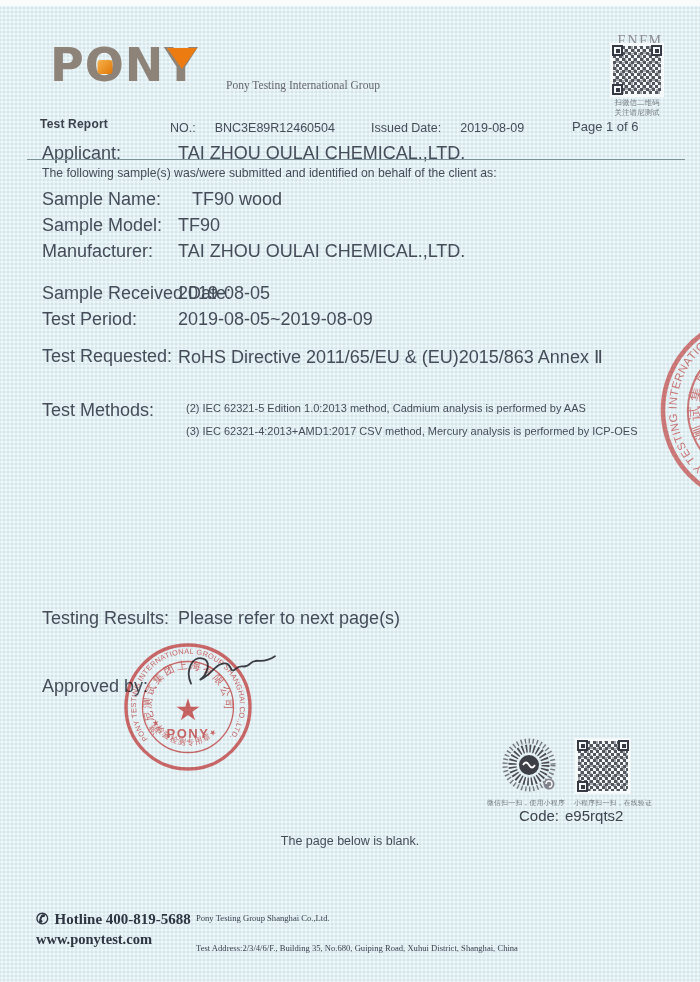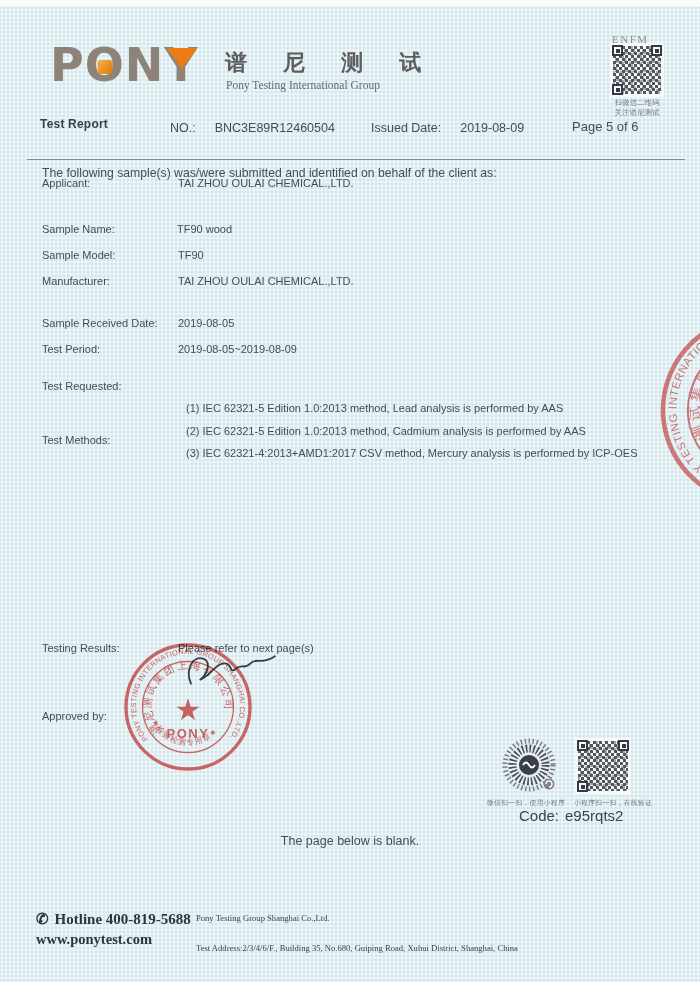--- a/index.html
+++ b/index.html
@@ -4,36 +4,36 @@
 <style>
   html,body{margin:0;padding:0;background:#aebfc6;font-family:"Liberation Sans","DejaVu Sans",sans-serif;}
   #page{position:relative;width:700px;height:982px;margin:0 auto;overflow:hidden;color:#49505c;
     background-color:#e2eff3;
     background-image:
       radial-gradient(rgba(255,255,255,.6) .6px, rgba(255,255,255,0) 1.1px),
       radial-gradient(rgba(176,205,214,.38) .6px, rgba(255,255,255,0) 1.1px);
     background-size:4px 4px,4px 4px;background-position:0 0,2px 2px;}
   .abs{position:absolute;}
   .topstrip{top:0;left:0;width:700px;height:6px;background:#fafcfc;}
-  .lbl,.val{font-size:11px;color:#454c59;white-space:nowrap;margin-top:34px;}
+  .lbl,.val{font-size:18px;color:#454c59;white-space:nowrap;}
 
   
   .logo{left:50px;top:42px;display:flex;font-family:"DejaVu Sans",sans-serif;font-weight:900;
         font-size:46px;line-height:1;color:#8e8378;letter-spacing:1px;}
   .logo .lt{position:relative;display:inline-block;}
   .o-sq{position:absolute;left:50%;top:55%;transform:translate(-50%,-50%);width:15px;height:14px;
         border-radius:3px;background:linear-gradient(135deg,#f7b24a,#e07708);}
   .y-tri{position:absolute;left:3px;top:6px;width:0;height:0;border-left:15px solid transparent;
          border-right:15px solid transparent;border-top:21px solid #ec7c12;}
   .logo-cn{left:225px;top:48px;font-size:22px;font-weight:bold;color:#5c5d60;letter-spacing:15px;white-space:nowrap;}
   .logo-sub{left:226px;top:79px;font-family:"Liberation Serif",serif;font-size:11.5px;color:#66696d;}
 
   
-  .enfm{left:612px;top:33px;width:35px;text-align:center;font-family:"Liberation Serif",serif;
-        font-size:11px;letter-spacing:1.5px;color:#8b8d90;}
+  .enfm{left:612px;top:33px;width:56px;text-align:center;font-family:"Liberation Serif",serif;
+        font-size:14px;letter-spacing:1.5px;color:#8b8d90;}
   .qr{background:#f6f9fa;box-shadow:0 0 0 2px #f6f9fa;}
   .qr .px{position:absolute;inset:1px;opacity:.88;background:repeating-conic-gradient(#3c4049 0 25%,transparent 0 50%);background-size:6px 6px;}
   .qr .px::after{content:"";position:absolute;inset:0;background:repeating-conic-gradient(transparent 0 25%,#3c4049 0 40%,transparent 0 50%);
         background-size:9px 9px;background-position:2px 3px;opacity:.5;}
   .qr .f{position:absolute;width:11px;height:11px;border:2px solid #343944;background:#f6f9fa;box-sizing:border-box;}
   .qr .f::after{content:"";position:absolute;inset:1.5px;background:#343944;}
   .qr .f.tl{left:0;top:0}.qr .f.tr{right:0;top:0}.qr .f.bl{left:0;bottom:0}
   #qr1{left:612px;top:45px;width:50px;height:50px;}
   .qrcaps{left:596px;top:98px;width:82px;text-align:center;font-size:7.5px;line-height:9.5px;color:#70777e;}
 
@@ -76,21 +76,20 @@
 
 <div id="page">
   <div class="abs topstrip"></div>
 
   <div class="abs logo">
     <span class="lt">P</span>
     <span class="lt"><span>O</span><span class="o-sq"></span></span>
     <span class="lt">N</span>
     <span class="lt"><span>Y</span><span class="y-tri"></span></span>
   </div>
-  <div class="abs logo-cn">谱 尼 测 试</div>
   <div class="abs logo-sub">Pony Testing International Group</div>
 
   <div class="abs enfm">ENFM</div>
   <div class="abs qr" id="qr1">
     <div class="px"></div>
     <div class="f tl"></div>
     <div class="f tr"></div>
     <div class="f bl"></div>
   </div>
   <div class="abs qrcaps">
@@ -100,43 +99,43 @@
 
   <div class="abs title">Test Report</div>
   <div class="abs hrow" id="no">
     <span>NO.:</span>
     <span>BNC3E89R12460504</span>
   </div>
   <div class="abs hrow" id="issued">
     <span>Issued Date:</span>
     <span>2019-08-09</span>
   </div>
-  <div class="abs pageno">Page 5 of 6</div>
+  <div class="abs pageno">Page 1 of 6</div>
 
   <div class="abs lbl" style="left:42px;top:143px">Applicant:</div>
   <div class="abs val" style="left:178px;top:143px">TAI ZHOU OULAI CHEMICAL.,LTD.</div>
 
   <div class="abs divider"></div>
   <div class="abs intro">The following sample(s) was/were submitted and identified on behalf of the client as:</div>
 
   <div class="abs lbl" style="left:42px;top:189px">Sample Name:</div>
-  <div class="abs val" style="left:177px;top:189px">TF90 wood</div>
+  <div class="abs val" style="left:192px;top:189px">TF90 wood</div>
   <div class="abs lbl" style="left:42px;top:215px">Sample Model:</div>
   <div class="abs val" style="left:178px;top:215px">TF90</div>
   <div class="abs lbl" style="left:42px;top:241px">Manufacturer:</div>
   <div class="abs val" style="left:178px;top:241px">TAI ZHOU OULAI CHEMICAL.,LTD.</div>
   <div class="abs lbl" style="left:42px;top:283px">Sample Received Date:</div>
   <div class="abs val" style="left:178px;top:283px">2019-08-05</div>
   <div class="abs lbl" style="left:42px;top:309px">Test Period:</div>
   <div class="abs val" style="left:178px;top:309px">2019-08-05~2019-08-09</div>
   <div class="abs lbl" style="left:42px;top:346px">Test Requested:</div>
+  <div class="abs val" style="left:178px;top:346px">RoHS Directive 2011/65/EU &amp; (EU)2015/863 Annex Ⅱ</div>
 
   <div class="abs lbl" style="left:42px;top:400px">Test Methods:</div>
   <div class="abs methods">
-    <div>(1) IEC 62321-5 Edition 1.0:2013 method, Lead analysis is performed by AAS</div>
     <div>(2) IEC 62321-5 Edition 1.0:2013 method, Cadmium analysis is performed by AAS</div>
     <div>(3) IEC 62321-4:2013+AMD1:2017 CSV method, Mercury analysis is performed by ICP-OES</div>
   </div>
 
   <div class="abs lbl" style="left:42px;top:608px">Testing Results:</div>
   <div class="abs val" style="left:178px;top:608px">Please refer to next page(s)</div>
   <div class="abs lbl" style="left:42px;top:676px">Approved by:</div>
 
   <div class="abs stamp1">
     <svg width="132" height="132" viewBox="0 0 132 132">

